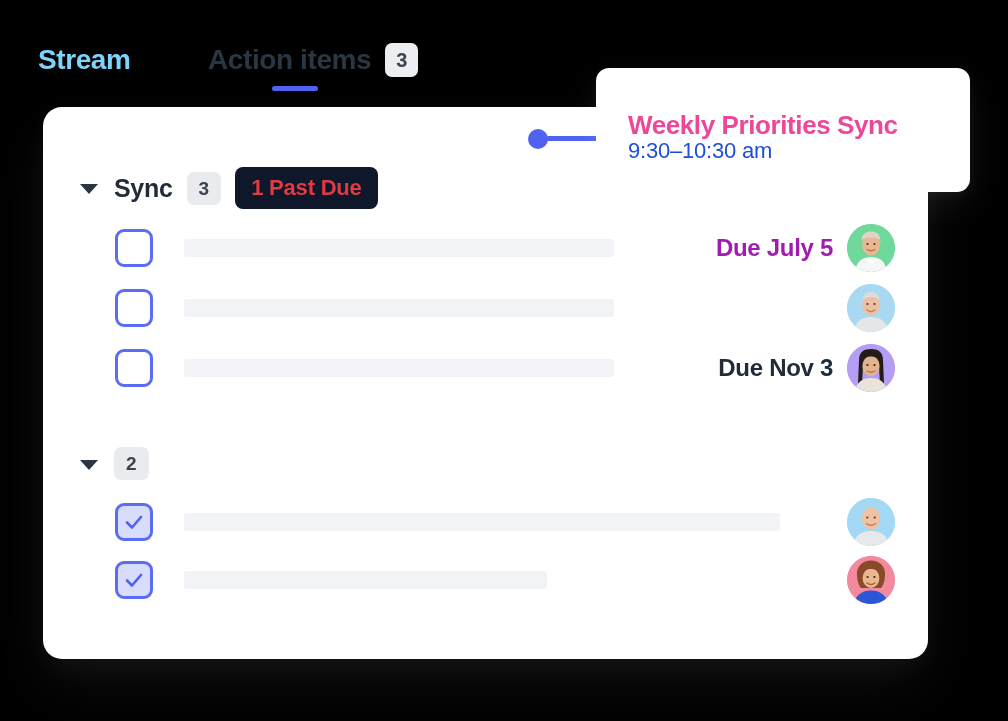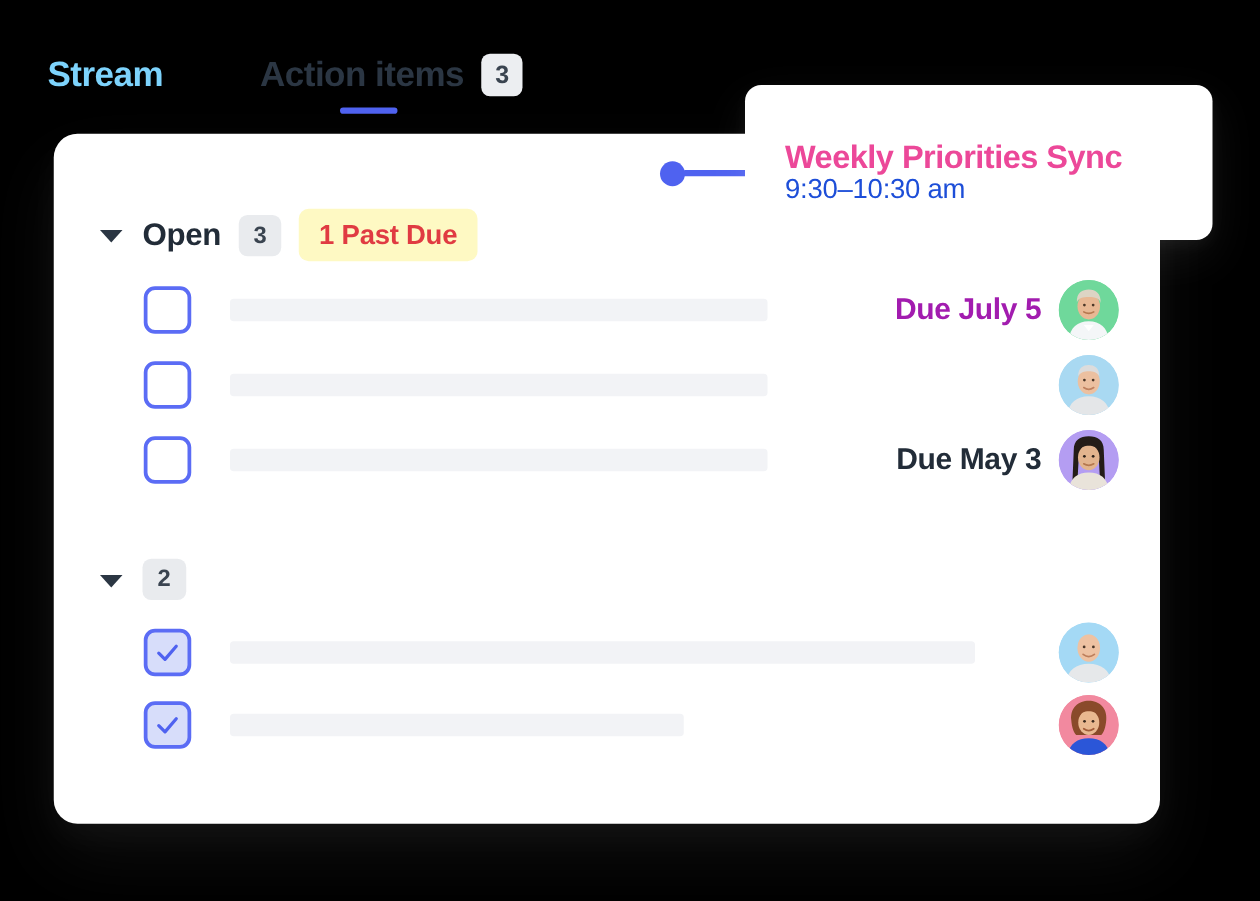--- a/index.html
+++ b/index.html
@@ -126,21 +126,21 @@
   .count-badge {
     background: #e9ebee;
     color: #3a4450;
     font-size: 19px;
     font-weight: 700;
     border-radius: 7px;
     padding: 3px 12px;
     line-height: 27px;
   }
   .pastdue-badge {
-    background: #fef9c3;
+    background: #0f172a;
     color: #e03b42;
     font-size: 22px;
     font-weight: 700;
     border-radius: 8px;
     padding: 6px 16px;
     line-height: 30px;
     letter-spacing: -0.2px;
   }
 
   
@@ -251,21 +251,21 @@
 
 <div class="main-card">
 
   <div class="connector">
     <div class="connector-dot"></div>
     <div class="connector-line"></div>
   </div>
 
   <div class="section-head section-open">
     <span class="caret"></span>
-    <span class="section-title">Open</span>
+    <span class="section-title">Sync</span>
     <span class="count-badge">3</span>
     <span class="pastdue-badge">1 Past Due</span>
   </div>
 
   <div class="row" style="top:117px;">
     <div class="checkbox">
       
     </div>
     <div class="skeleton" style="width:430px;"></div>
     <span class="due overdue">Due July 5</span>
@@ -300,21 +300,21 @@
         <circle cx="27.5" cy="20" r="1.1" fill="#4a3628"></circle>
       </svg>
     </div>
   </div>
 
   <div class="row" style="top:237px;">
     <div class="checkbox">
       
     </div>
     <div class="skeleton" style="width:430px;"></div>
-    <span class="due normal">Due May 3</span>
+    <span class="due normal">Due Nov 3</span>
     <div class="avatar" style="background:#b49df2;">
       <svg width="48" height="48" viewBox="0 0 48 48">
         <circle cx="24" cy="24" r="24" fill="#b49df2"></circle>
         <path d="M12 16 C12 8 17 5 24 5 C31 5 36 8 36 16 L37 40 L33 40 L32 22 L16 22 L15 40 L11 40 Z" fill="#241c18"></path>
         <path d="M8 48 C9 38.5 15 34 24 34 C33 34 39 38.5 40 48 Z" fill="#e9e3da"></path>
         <ellipse cx="24" cy="22" rx="8.6" ry="10.2" fill="#e3b48e"></ellipse>
         <path d="M15.5 17 C16 10.5 19.5 8.5 24 8.5 C28.5 8.5 32 10.5 32.5 17 C31 13.5 27.5 12.5 24 12.5 C20.5 12.5 17 13.5 15.5 17 Z" fill="#241c18"></path>
         <path d="M20 27 Q24 29.5 28 27" stroke="#b5784f" stroke-width="1.3" fill="none" stroke-linecap="round"></path>
         <circle cx="20.5" cy="21" r="1.1" fill="#2a1f18"></circle>
         <circle cx="27.5" cy="21" r="1.1" fill="#2a1f18"></circle>

